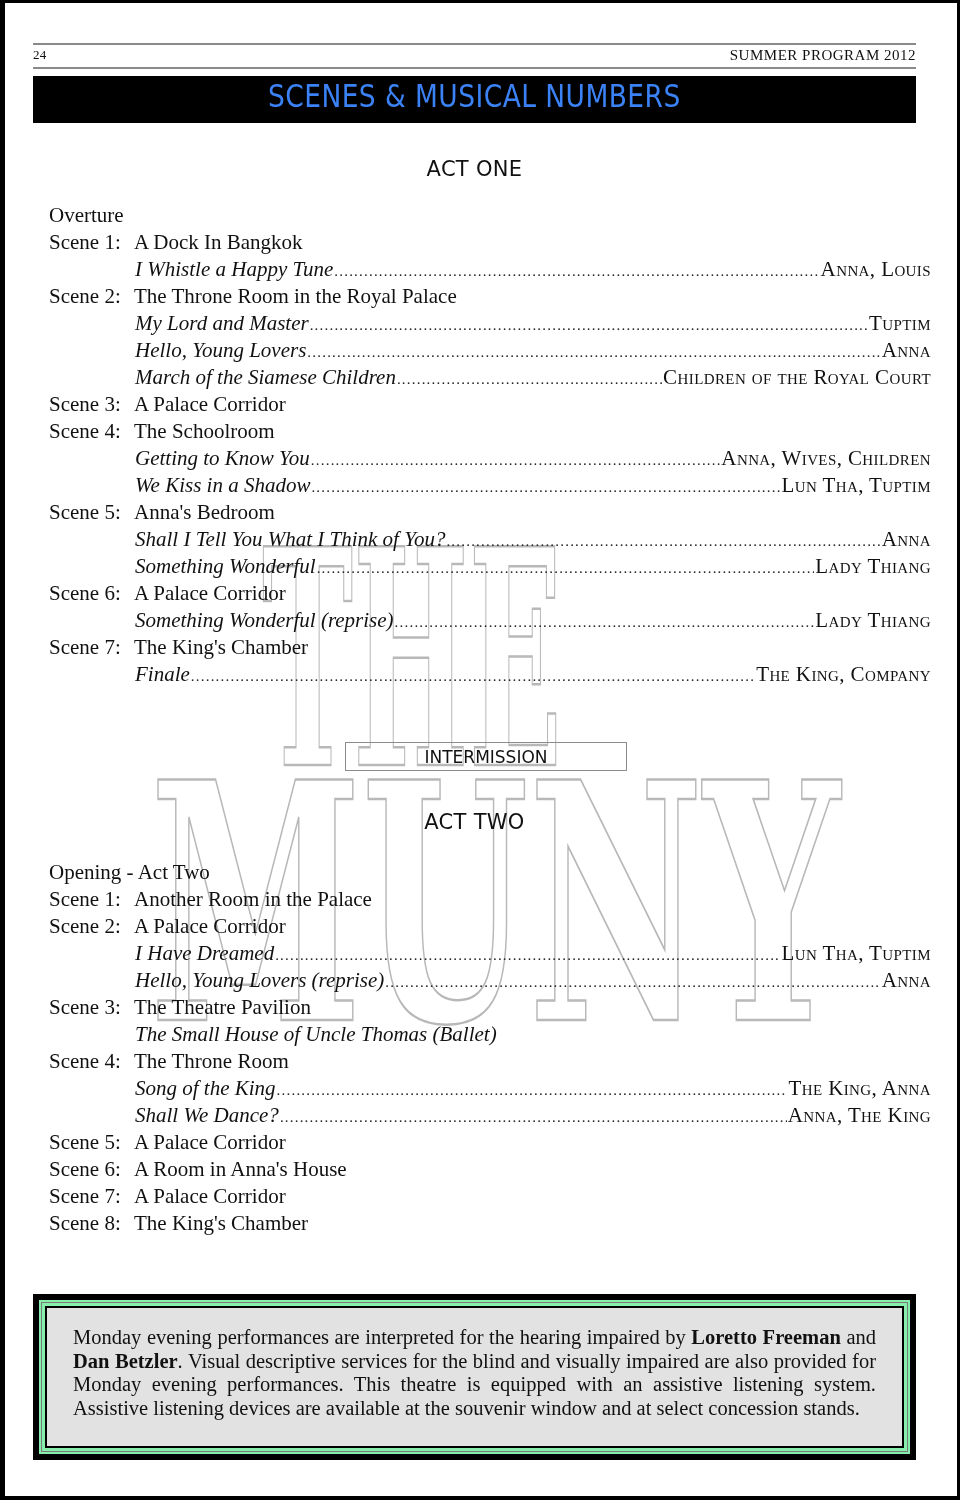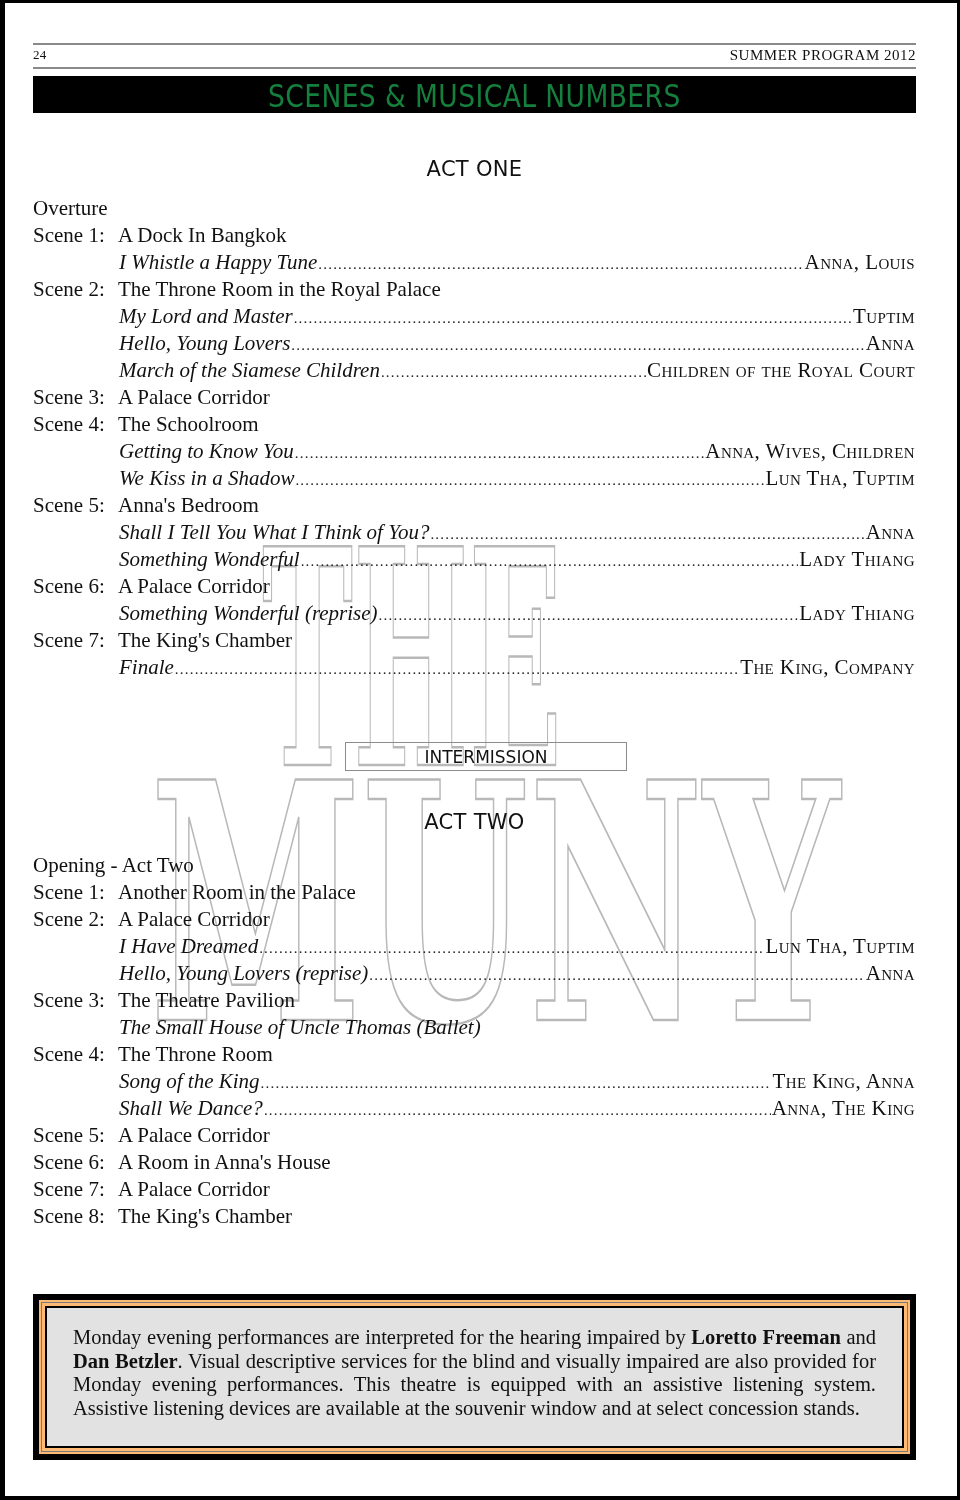--- a/index.html
+++ b/index.html
@@ -3,41 +3,41 @@
 <meta charset="utf-8">
 <style>
   html, body { margin:0; padding:0; background:#ffffff; }
   body { width:960px; height:1500px; position:relative; overflow:hidden; font-family:"Liberation Serif", "DejaVu Serif", serif; color:#111; }
   .page-border { position:absolute; left:0; top:0; width:960px; height:1500px; box-sizing:border-box; border:3px solid #000; border-left-width:5px; border-bottom-width:4px; pointer-events:none; z-index:5; }
 
   .running-head { position:absolute; left:33px; top:43px; width:883px; height:22px; border-top:2px solid #8a8a8a; border-bottom:2px solid #8a8a8a; box-sizing:content-box; }
   .running-head .pg { position:absolute; left:0; top:2px; font-size:13px; letter-spacing:0.3px; }
   .running-head .pub { position:absolute; right:0; top:2px; font-size:15px; letter-spacing:0.5px; }
 
-  .title-bar { position:absolute; left:33px; top:76px; width:883px; height:37px; background:#000; color:#15803d; text-align:center; font-family:"DejaVu Sans", "Liberation Sans", sans-serif; font-size:32px; line-height:41px; letter-spacing:0.5px; font-stretch:condensed; }
+  .title-bar { position:absolute; left:33px; top:76px; width:883px; height:47px; background:#000; color:#3b82f6; text-align:center; font-family:"DejaVu Sans", "Liberation Sans", sans-serif; font-size:32px; line-height:41px; letter-spacing:0.5px; font-stretch:condensed; }
   .title-bar span { display:inline-block; transform:scaleX(0.92); }
 
   .act-heading { position:absolute; left:33px; width:883px; text-align:center; font-family:"DejaVu Sans", "Liberation Sans", sans-serif; font-size:21px; letter-spacing:0.3px; z-index:3; }
 
-  .list { position:absolute; left:33px; width:882px; z-index:3; }
+  .list { position:absolute; left:49px; width:882px; z-index:3;margin-top:7px; }
   .row { position:relative; height:27px; line-height:27px; font-size:21px; white-space:nowrap; }
   .row .lbl { position:absolute; left:0; }
   .row .scene-title { position:absolute; left:85px; }
   .row.song { display:flex; align-items:baseline; padding-left:86px; }
   .row.song .song-title { font-style:italic; flex:0 0 auto; }
   .row.song .leader { flex:1 1 auto; overflow:hidden; margin:0 1px; letter-spacing:1.2px; font-size:15px; color:#222; }
   .row.song .leader::after { content:"................................................................................................................................................................................................................................"; }
   .row.song .perf { flex:0 0 auto; font-variant:small-caps; letter-spacing:0.4px; }
 
   .intermission { position:absolute; left:345px; top:742px; width:280px; height:27px; border:1.5px solid #8c8c8c; text-align:center; font-family:"DejaVu Sans", "Liberation Sans", sans-serif; font-size:17px; line-height:29px; z-index:3; background:transparent; }
 
   .watermark { position:absolute; left:0; top:0; width:960px; height:1500px; z-index:1; pointer-events:none; }
   .watermark text { font-family:"DejaVu Serif", "Liberation Serif", serif; font-weight:bold; fill:none; stroke:#b8b8b8; stroke-width:2.5; }
 
-  .notice { position:absolute; left:33px; top:1294px; width:883px; height:166px; box-sizing:border-box; border:6px solid #000; background:#fdba74; z-index:3;font-family:Liberation Serif, serif; }
+  .notice { position:absolute; left:33px; top:1294px; width:883px; height:166px; box-sizing:border-box; border:6px solid #000; background:#86efac; z-index:3;font-family:Liberation Serif, serif; }
   .notice .ring1 { position:absolute; left:2px; top:2px; right:2px; bottom:2px; border:1px solid #7a7a7a; }
   .notice .ring2 { position:absolute; left:6px; top:6px; right:6px; bottom:6px; border:2px solid #000; background:#e2e2e2; }
   .notice .body { position:absolute; left:26px; right:26px; top:18px; font-size:20.5px; line-height:23.5px; text-align:justify; text-align-last:left; }
   .notice .body b { font-weight:bold; }
 </style>
 </head>
 <body>
 
 <div class="page-border"></div>
 

